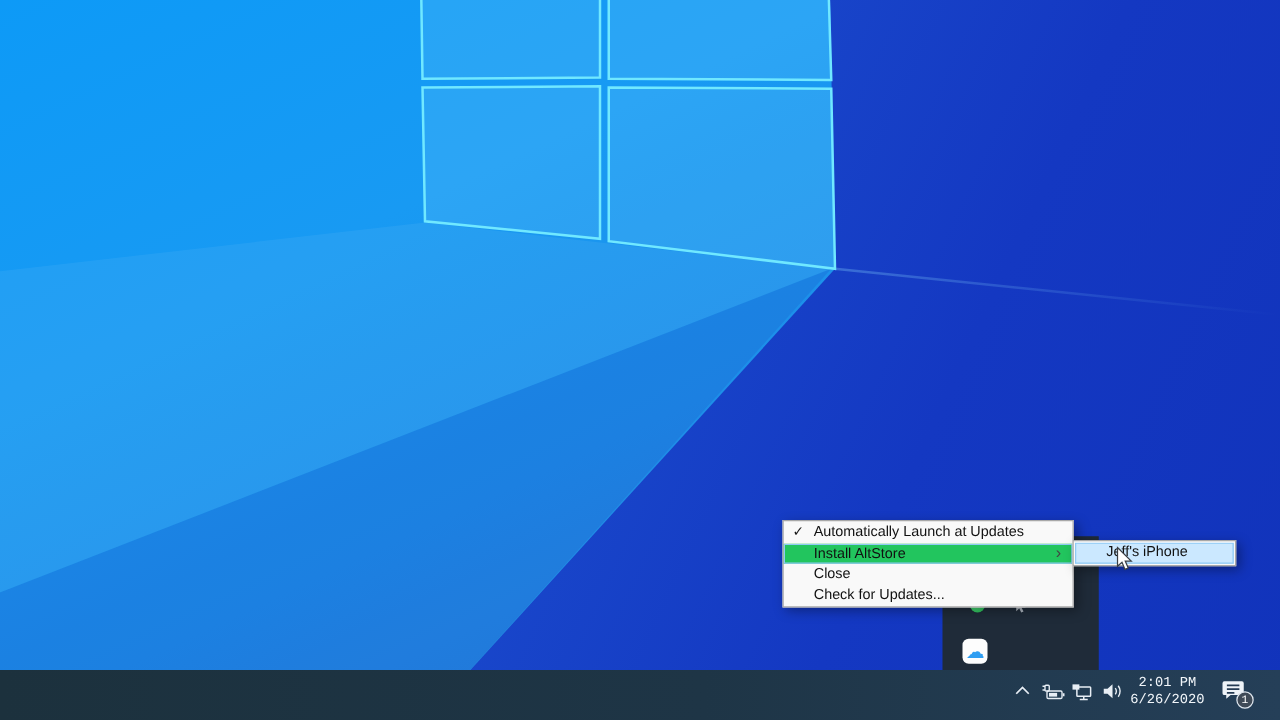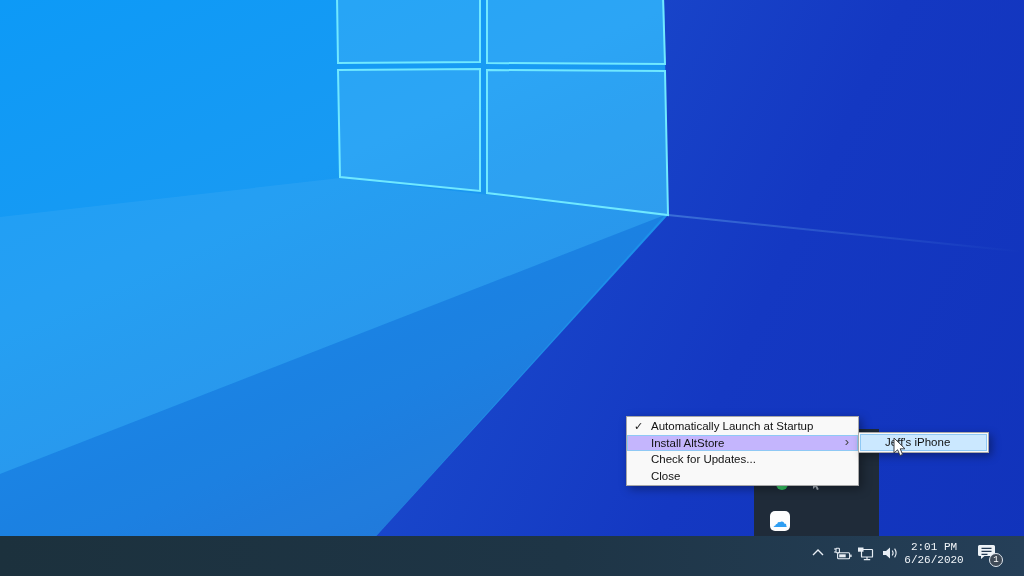--- a/index.html
+++ b/index.html
@@ -37,21 +37,21 @@
   .fly-chevron{position:absolute;left:99px;top:44px;color:#93a0ae;font-size:14px;line-height:14px;}
   .fly-icloud{position:absolute;left:16px;top:82px;width:20px;height:20px;border-radius:5px;background:#fdfdfd;
     display:flex;align-items:center;justify-content:center;color:#2f9ef2;font-size:15px;line-height:15px;}
   
   .menu{
     position:absolute;left:626px;top:416px;width:233px;background:#f9f9f9;
     border:1px solid #a8a8a8;box-shadow:3px 3px 9px rgba(0,0,0,0.35);
     padding:1px 0;z-index:30;font-size:11.5px;color:#111;
   }
   .menu-item{position:relative;height:16.5px;line-height:16.5px;padding-left:24px;white-space:nowrap;}
-  .menu-item.hl{background:#c4b5fd;box-shadow:inset 0 0 0 1px #8fc9f5;}
+  .menu-item.hl{background:#22c55e;box-shadow:inset 0 0 0 1px #8fc9f5;}
   .mi-check{position:absolute;left:7px;top:0;font-size:11px;color:#1a1a1a;}
   .mi-arrow{position:absolute;right:9px;top:-1px;color:#444;font-size:13px;}
   
   .submenu{
     position:absolute;left:858px;top:432px;width:131px;background:#f9f9f9;
     border:1px solid #a8a8a8;box-shadow:3px 3px 9px rgba(0,0,0,0.35);
     padding:1px;z-index:31;font-size:11.5px;color:#111;
   }
   .submenu-item{height:17px;line-height:17px;padding-left:25px;background:#cbe8ff;
     box-shadow:inset 0 0 0 1px #8fc9f5;white-space:nowrap;}
@@ -104,31 +104,31 @@
     <svg class="fly-cursor" width="10" height="12" viewBox="0 0 10 12">
       <path d="M1,0 L1,10 L3.4,7.8 L5,11 L6.8,10.2 L5.2,7 L8.6,7 Z" fill="#c7cfd8"></path>
     </svg>
     <div class="fly-chevron">›</div>
     <div class="fly-icloud">☁</div>
   </div>
 
   <div class="menu">
     <div class="menu-item">
       <span class="mi-check">✓</span>
-      <span>Automatically Launch at Startup</span>
+      <span>Automatically Launch at Updates</span>
     </div>
     <div class="menu-item hl">
       <span>Install AltStore</span>
       <span class="mi-arrow">›</span>
     </div>
     <div class="menu-item">
-      <span>Check for Updates...</span>
+      <span>Close</span>
     </div>
     <div class="menu-item">
-      <span>Close</span>
+      <span>Check for Updates...</span>
     </div>
   </div>
 
   <div class="submenu">
     <div class="submenu-item">Jeff's iPhone</div>
   </div>
 
   <svg class="cursor" width="15" height="21" viewBox="0 0 15 21">
     <path d="M1,1 L1,16 L4.6,12.8 L7,18.5 L9.6,17.4 L7.2,11.8 L12,11.8 Z" fill="#ffffff" stroke="#3a3f45" stroke-width="1"></path>
   </svg>

